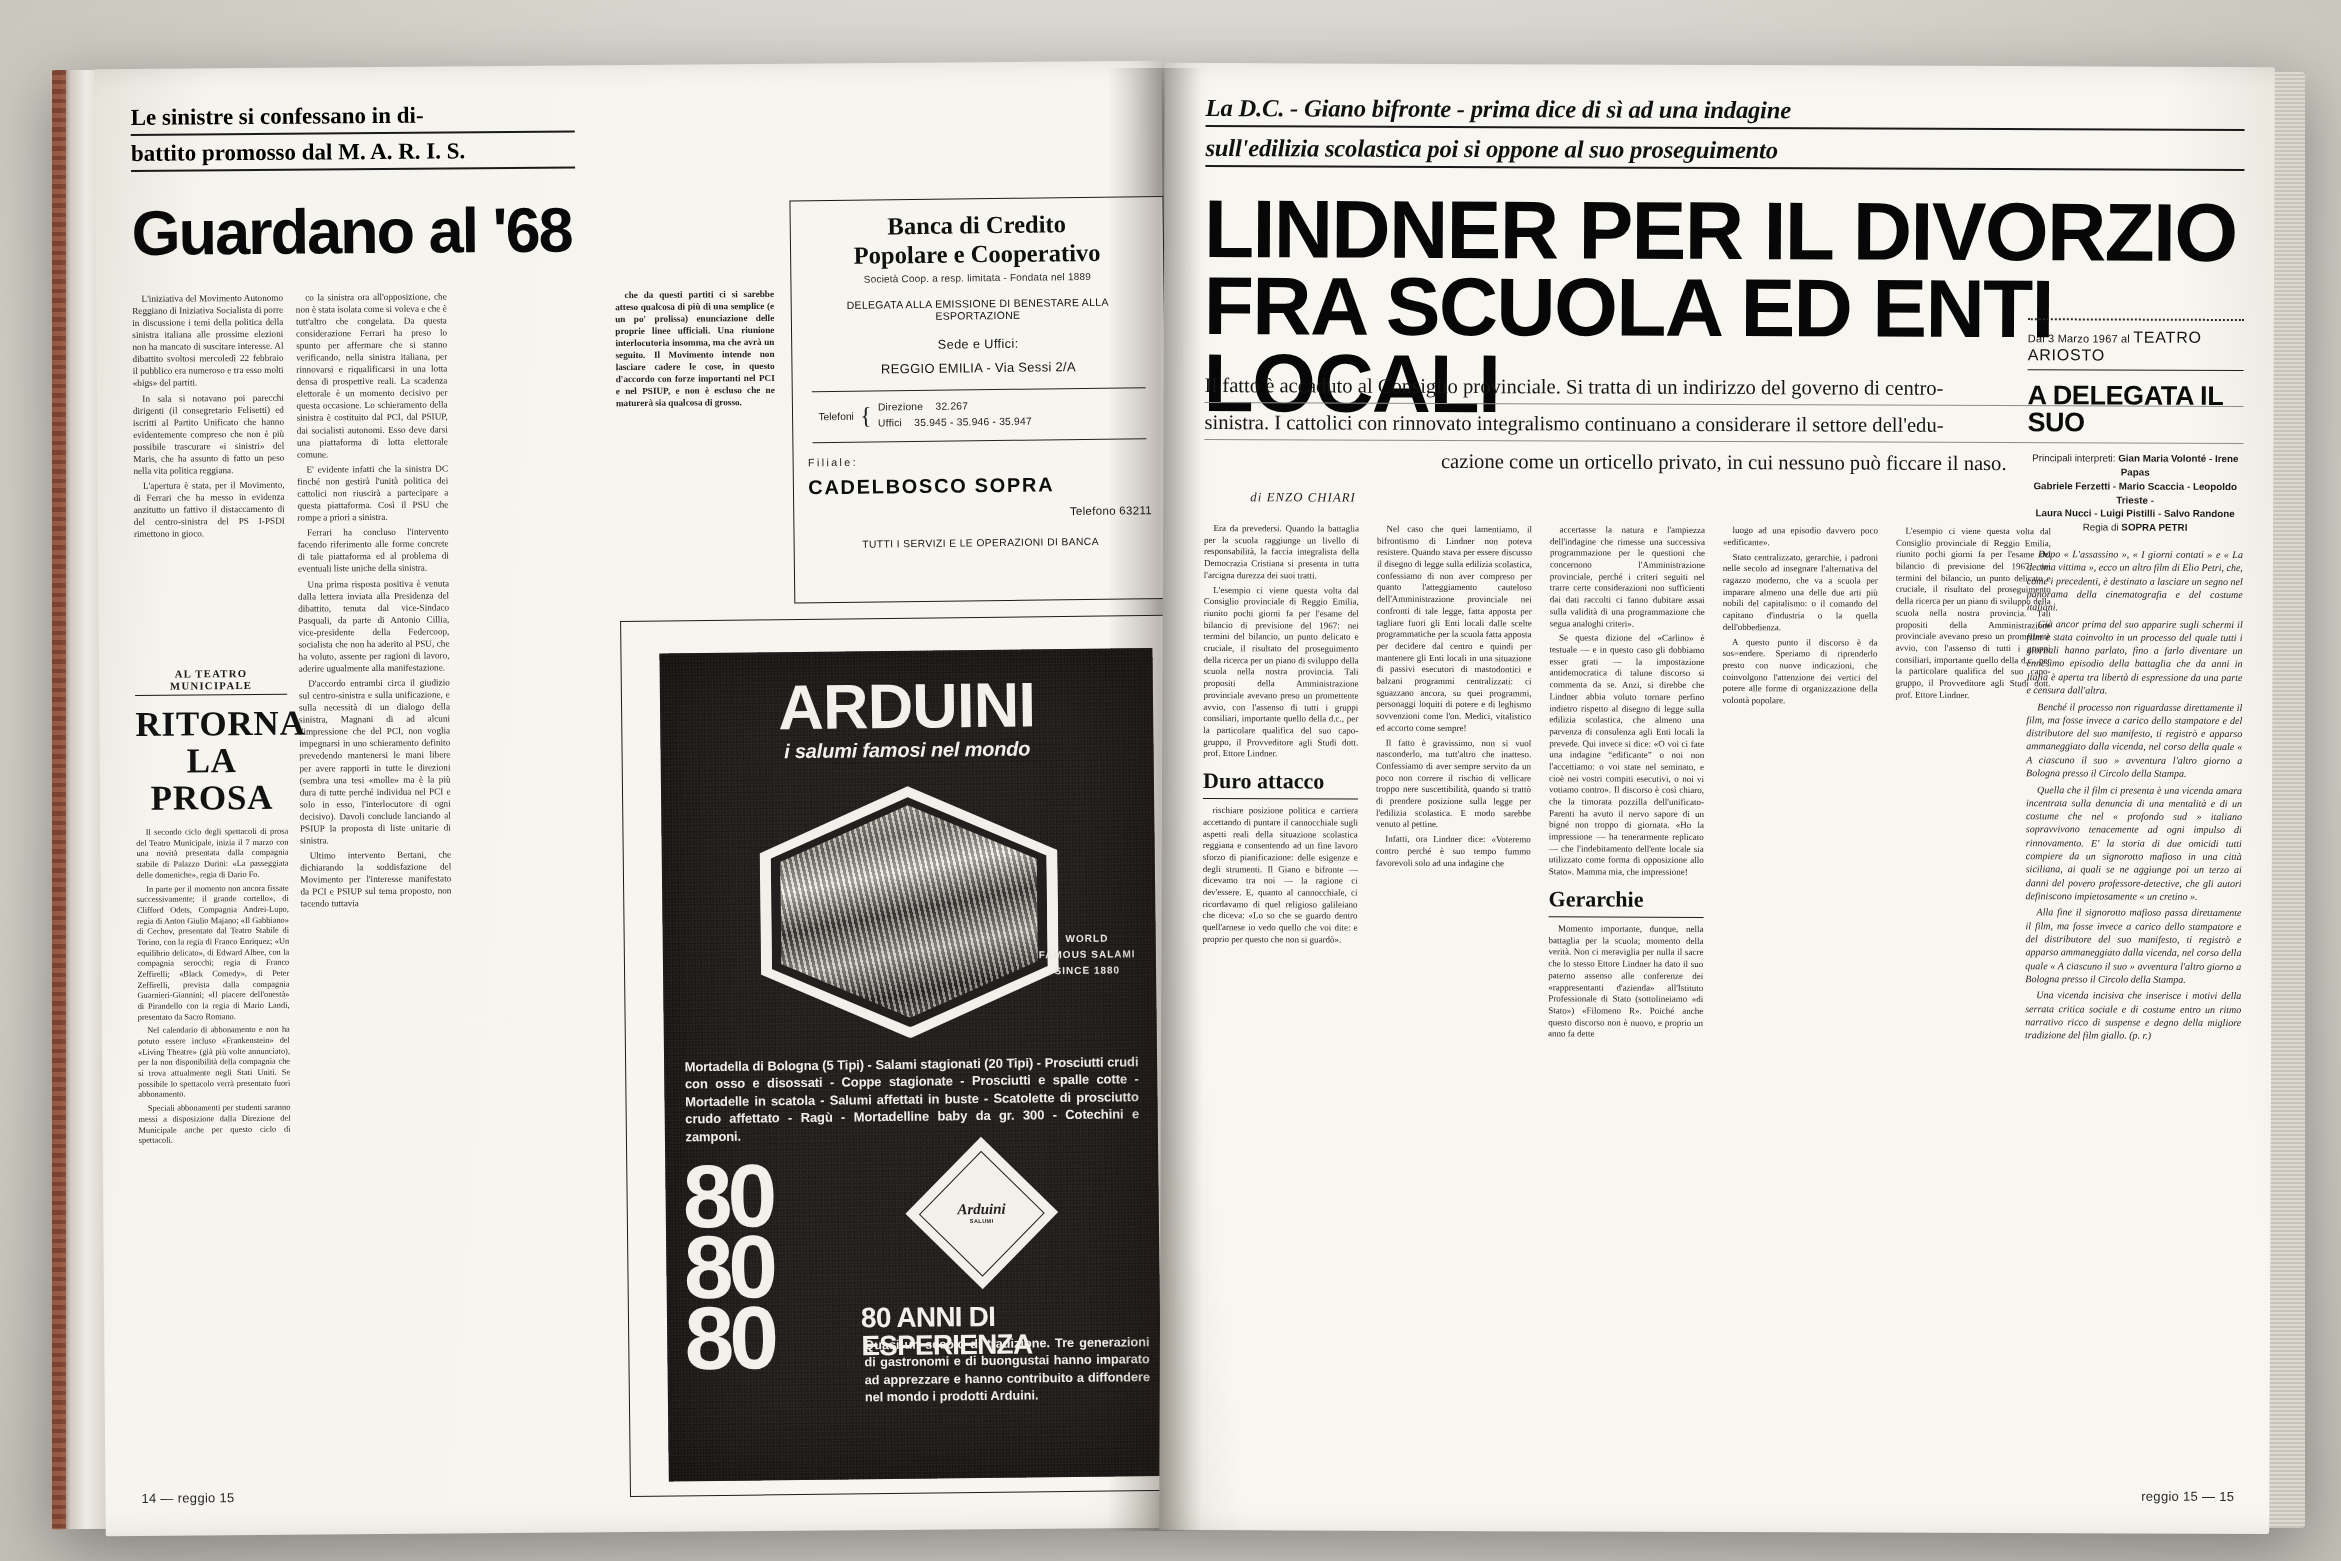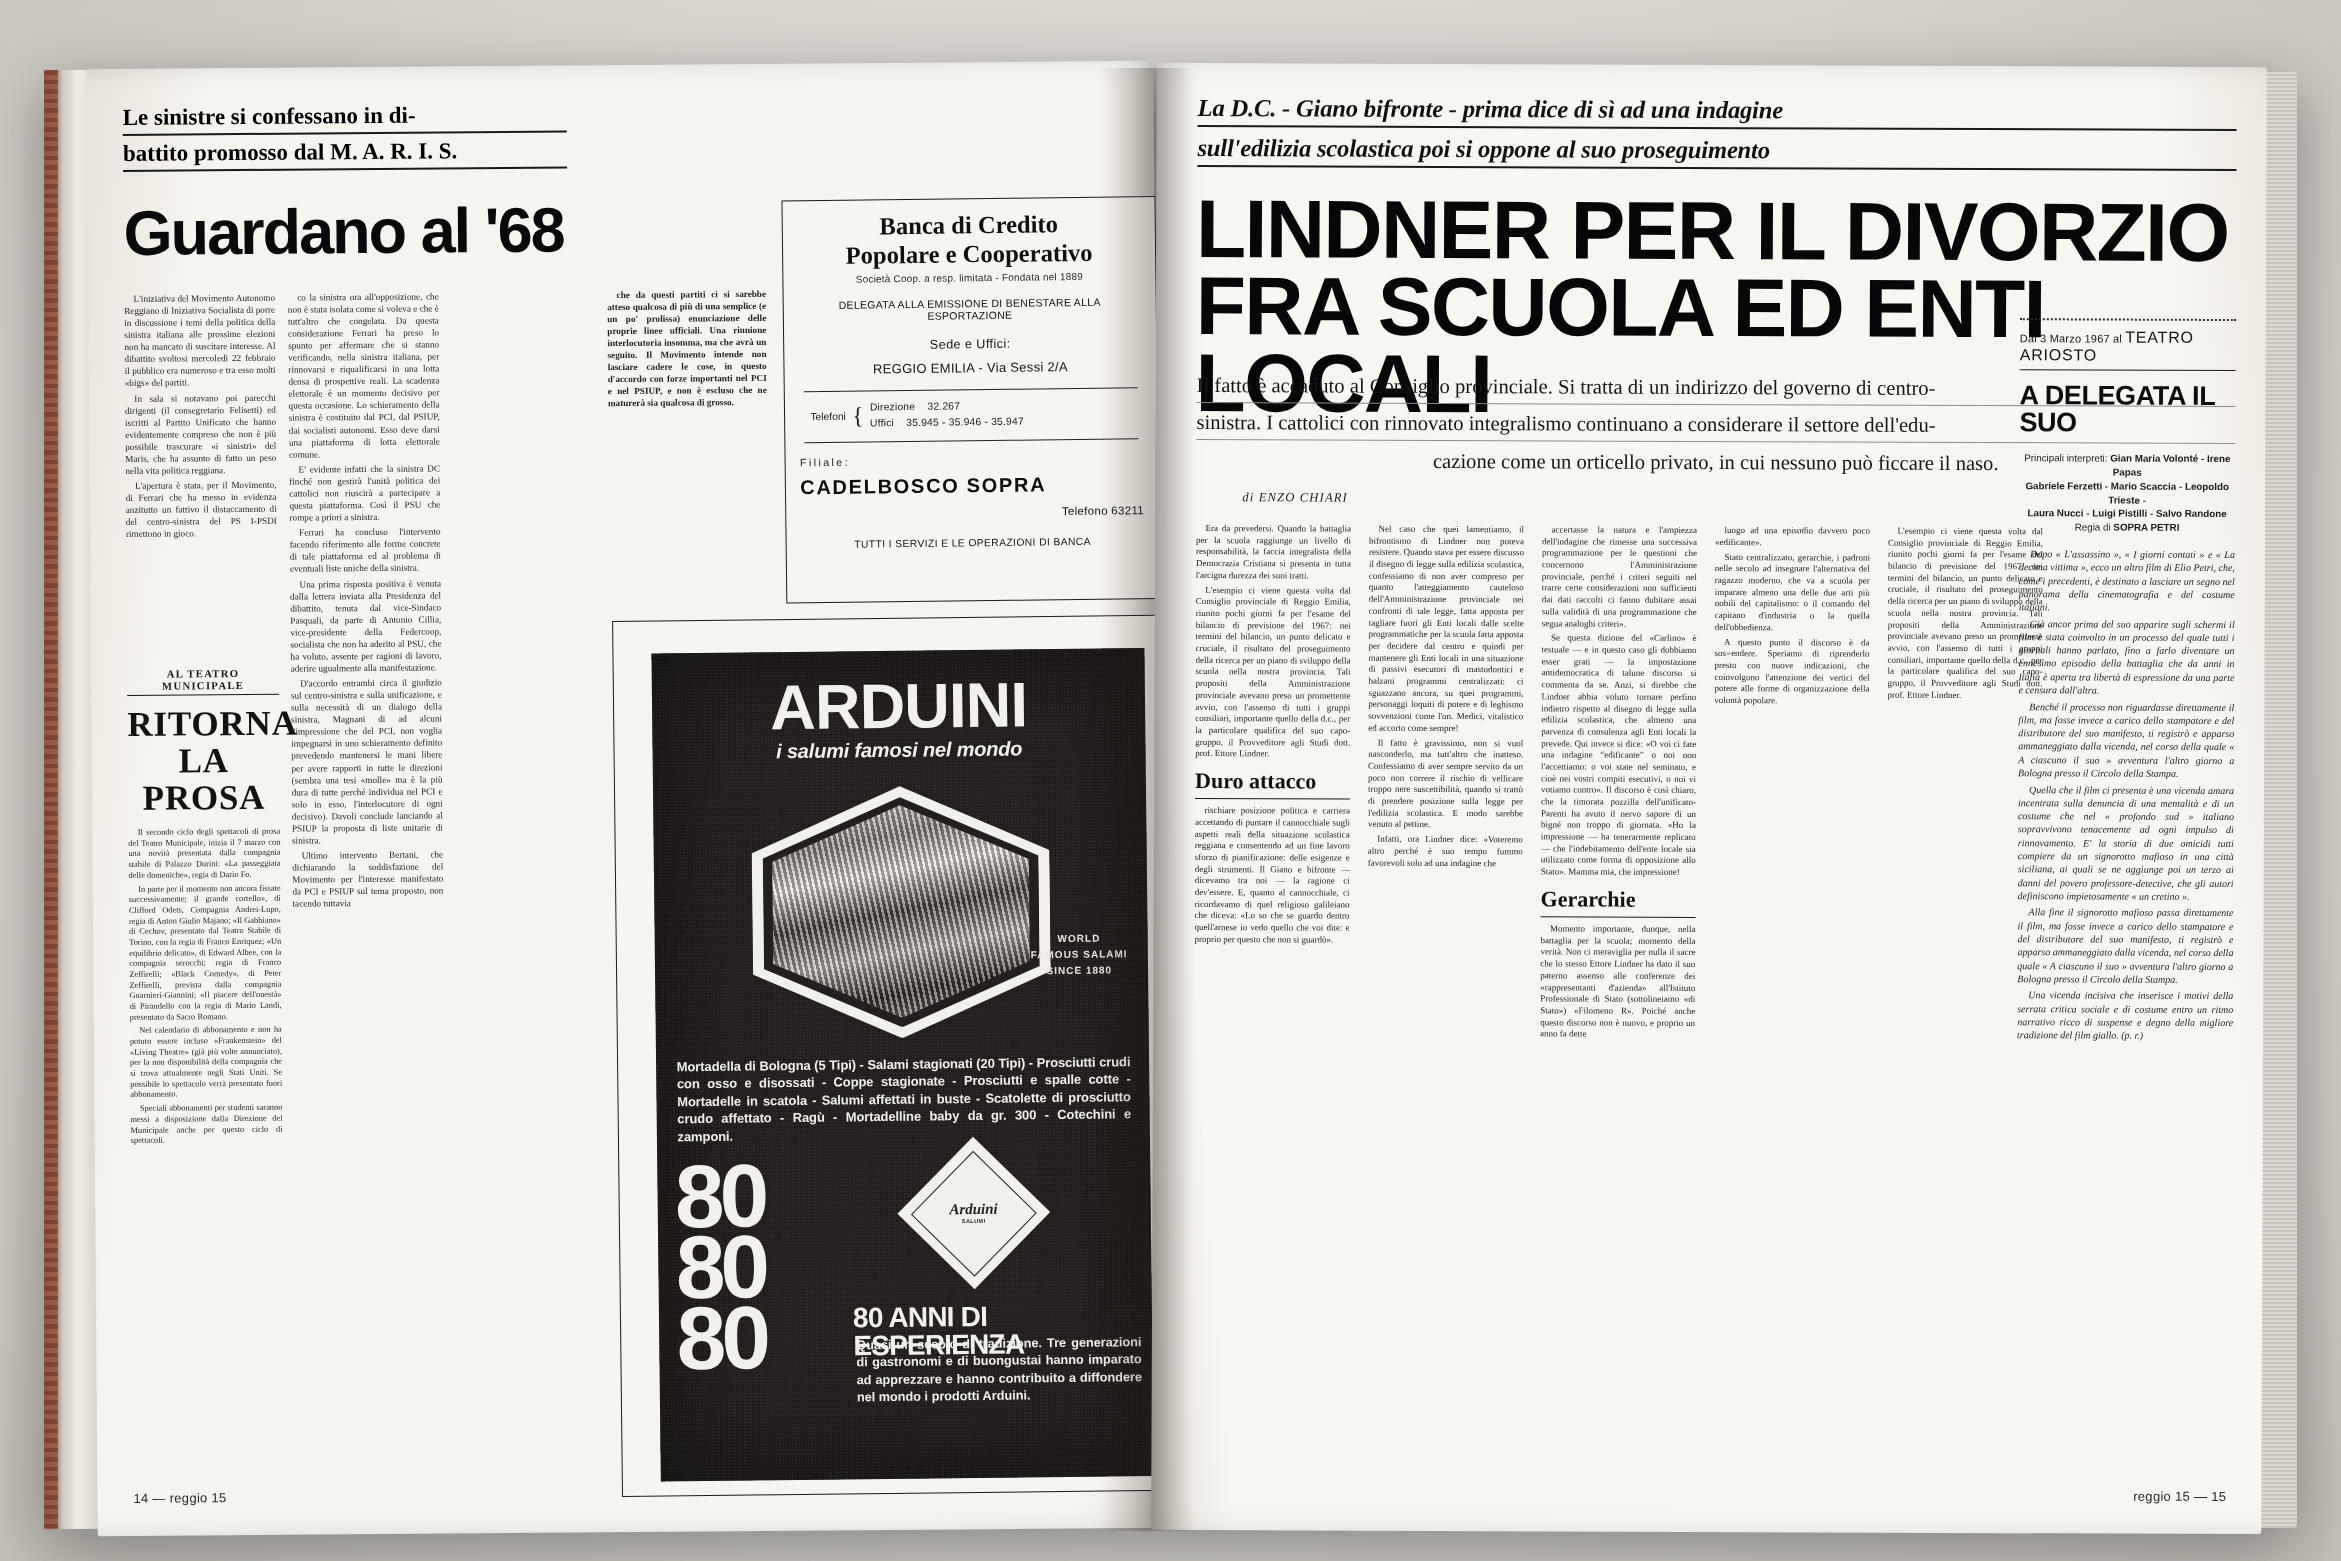--- a/index.html
+++ b/index.html
@@ -11,21 +11,21 @@
     position:relative;
   }
   
   #backdrop{
     position:absolute;inset:0;
     background:
       radial-gradient(ellipse at 50% 40%, #e8e6e0 0%, #d8d5ce 55%, #c2bfb7 100%);
   }
   #spread{
     position:absolute;
-    left:44px;top:24px;width:2260px;height:1523px;
+    left:52px;top:24px;width:2260px;height:1523px;
     filter:drop-shadow(0 17.4px 32px rgba(0,0,0,.35));
   }
   
   .spine-left{
     position:absolute;left:0;top:46px;width:62px;height:1459px;
     background:linear-gradient(90deg,#6d4b3c 0%,#8d5f4a 14%,#cfcac2 30%,#efece6 55%,#d9d5cd 85%,#b9b4ab 100%);
     border-radius:4.8px 0 0 4.8px;
     transform:skewY(-0.35deg);
   }
   .spine-left::after{
@@ -499,21 +499,21 @@
           </div>
           <div class="col">
               <p>rischiare posizione politica e carriera accettando di puntare il cannocchiale sugli aspetti reali della situazione scolastica reggiana e consentendo ad un fine lavoro sforzo di pianificazione: delle esigenze e degli strumenti. Il Giano e bifronte — dicevamo tra noi — la ragione ci dev'essere. E, quanto al cannocchiale, ci ricordavamo di quel religioso galileiano che diceva: «Lo so che se guardo dentro quell'arnese io vedo quello che voi dite: e proprio per questo che non si guardò».</p>
             </div>
         </div>
 
         <div class="rc" style="left:173px;">
           <div class="col">
               <p>Nel caso che quei lamentiamo, il bifrontismo di Lindner non poteva resistere. Quando stava per essere discusso il disegno di legge sulla edilizia scolastica, confessiamo di non aver compreso per quanto l'atteggiamento cauteloso dell'Amministrazione provinciale nei confronti di tale legge, fatta apposta per tagliare fuori gli Enti locali dalle scelte programmatiche per la scuola fatta apposta per decidere dal centro e quindi per mantenere gli Enti locali in una situazione di passivi esecutori di mastodontici e balzani programmi centralizzati: ci sguazzano ancora, su quei programmi, personaggi loquiti di potere e di leghismo sovvenzioni come l'on. Medici, vitalistico ed accorto come sempre!</p>
               <p>Il fatto è gravissimo, non si vuol nasconderlo, ma tutt'altro che inatteso. Confessiamo di aver sempre servito da un poco non correre il rischio di vellicare troppo nere suscettibilità, quando si trattò di prendere posizione sulla legge per l'edilizia scolastica. E modo sarebbe venuto al pettine.</p>
-              <p>Infatti, ora Lindner dice: «Voteremo altro perché è suo tempo fummo favorevoli solo ad una indagine che</p>
+              <p>Infatti, ora Lindner dice: «Voteremo contro perché è suo tempo fummo favorevoli solo ad una indagine che</p>
             </div>
         </div>
 
         <div class="rc" style="left:346px;">
           <div class="col">
               <p>accertasse la natura e l'ampiezza dell'indagine che rimesse una successiva programmazione per le questioni che concernono l'Amministrazione provinciale, perché i criteri seguiti nel trarre certe considerazioni non sufficienti dai dati raccolti ci fanno dubitare assai sulla validità di una programmazione che segua analoghi criteri».</p>
               <p>Se questa dizione del «Carlino» è testuale — e in questo caso gli dobbiamo esser grati — la impostazione antidemocratica di talune discorso si commenta da se. Anzi, si direbbe che Lindner abbia voluto tornare perfino indietro rispetto al disegno di legge sulla edilizia scolastica, che almeno una parvenza di consulenza agli Enti locali la prevede. Qui invece si dice: «O voi ci fate una indagine “edificante” o noi non l'accettiamo: o voi state nel seminato, e cioè nei vostri compiti esecutivi, o noi vi votiamo contro». Il discorso è così chiaro, che la timorata pozzilla dell'unificato-Parenti ha avuto il nervo sapore di un bigné non troppo di giornata. «Ho la impressione — ha tenerarmente replicato — che l'indebitamento dell'ente locale sia utilizzato come forma di opposizione allo Stato». Mamma mia, che impressione!</p>
             </div>
           <div class="sectionhead">
             <span>Gerarchie</span>

